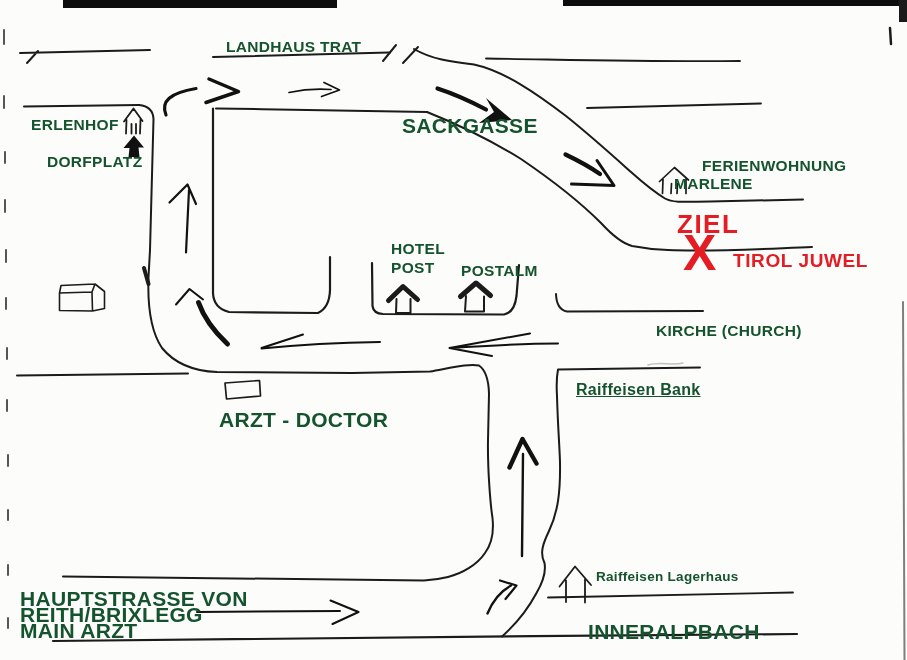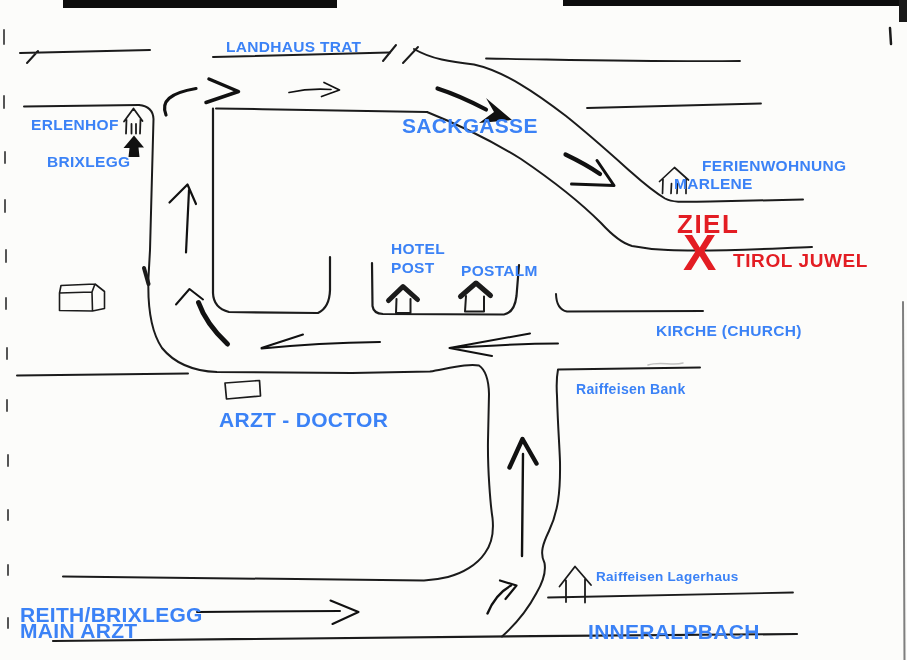--- a/index.html
+++ b/index.html
@@ -3,28 +3,28 @@
 <meta charset="utf-8">
 <style>
   html,body{margin:0;padding:0;background:#e8e8e8;}
   #canvas{
     position:relative;width:907px;height:660px;overflow:hidden;
     background:#fcfcfa;
     font-family:"Liberation Sans","DejaVu Sans",sans-serif;
   }
   #sketch{position:absolute;left:0;top:0;}
   .lbl{
-    position:absolute;font-weight:bold;color:#3b82f6;line-height:1;
+    position:absolute;font-weight:bold;color:#14532d;line-height:1;
     white-space:nowrap;letter-spacing:.3px;
   }
   .pre{white-space:pre;}
   .red{color:#e31d23;}
   .s15{font-size:21px;}
   .s155{font-size:15.5px;}
-  .s16{font-size:14px;}
+  .s16{font-size:16px;text-decoration:underline;}
   .s135{font-size:13.5px;}
   .ziel{font-size:26px;letter-spacing:1.5px;}
   .xmark{font-size:50px;letter-spacing:0;}
   .tirol{font-size:19px;letter-spacing:.6px;}
 </style>
 </head>
 <body>
 
 <div id="canvas">
 
@@ -103,31 +103,32 @@
         <path d="M509.5,467.5 L522.5,439 L536.5,463.5" stroke-width="4.4"></path>
         <path d="M487.5,613.5 C493,600 501,591 511,585.5" stroke-width="2.4"></path>
         <path d="M500,580.5 L516.5,585.5 L505.5,599" stroke-width="2.2"></path>
         <path d="M197,612 L340,611 M330.5,600.5 L358.5,612 L332.5,624" stroke-width="2"></path>
       </g>
     </g>
   </svg>
 
   <div class="lbl s155" style="left:226px;top:39px">LANDHAUS TRAT</div>
   <div class="lbl s155" style="left:31px;top:117px">ERLENHOF</div>
-  <div class="lbl s155" style="left:47px;top:154px">BRIXLEGG</div>
+  <div class="lbl s155" style="left:47px;top:154px">DORFPLATZ</div>
   <div class="lbl s15" style="left:402px;top:115px">SACKGASSE</div>
   <div class="lbl s155" style="left:702px;top:158px">FERIENWOHNUNG</div>
   <div class="lbl s155" style="left:674px;top:176px">MARLENE</div>
   <div class="lbl red ziel" style="left:677px;top:211px">ZIEL</div>
   <div class="lbl red xmark" style="left:683px;top:228px">X</div>
   <div class="lbl red tirol" style="left:733px;top:251px">TIROL JUWEL</div>
   <div class="lbl s155" style="left:391px;top:241px">HOTEL</div>
   <div class="lbl s155" style="left:391px;top:260px">POST</div>
   <div class="lbl s155" style="left:461px;top:263px">POSTALM</div>
   <div class="lbl s155" style="left:656px;top:323px">KIRCHE (CHURCH)</div>
   <div class="lbl s16" style="left:576px;top:382px">Raiffeisen Bank</div>
   <div class="lbl s15" style="left:219px;top:409px">ARZT - DOCTOR</div>
+  <div class="lbl s15" style="left:20px;top:588px">HAUPTSTRASSE VON</div>
   <div class="lbl s15" style="left:20px;top:604px">REITH/BRIXLEGG</div>
   <div class="lbl s15" style="left:20px;top:620px">MAIN ARZT</div>
   <div class="lbl s135" style="left:596px;top:570px">Raiffeisen Lagerhaus</div>
   <div class="lbl s15" style="left:588px;top:621px">INNERALPBACH</div>
 
 </div>
 
 </body></html>

